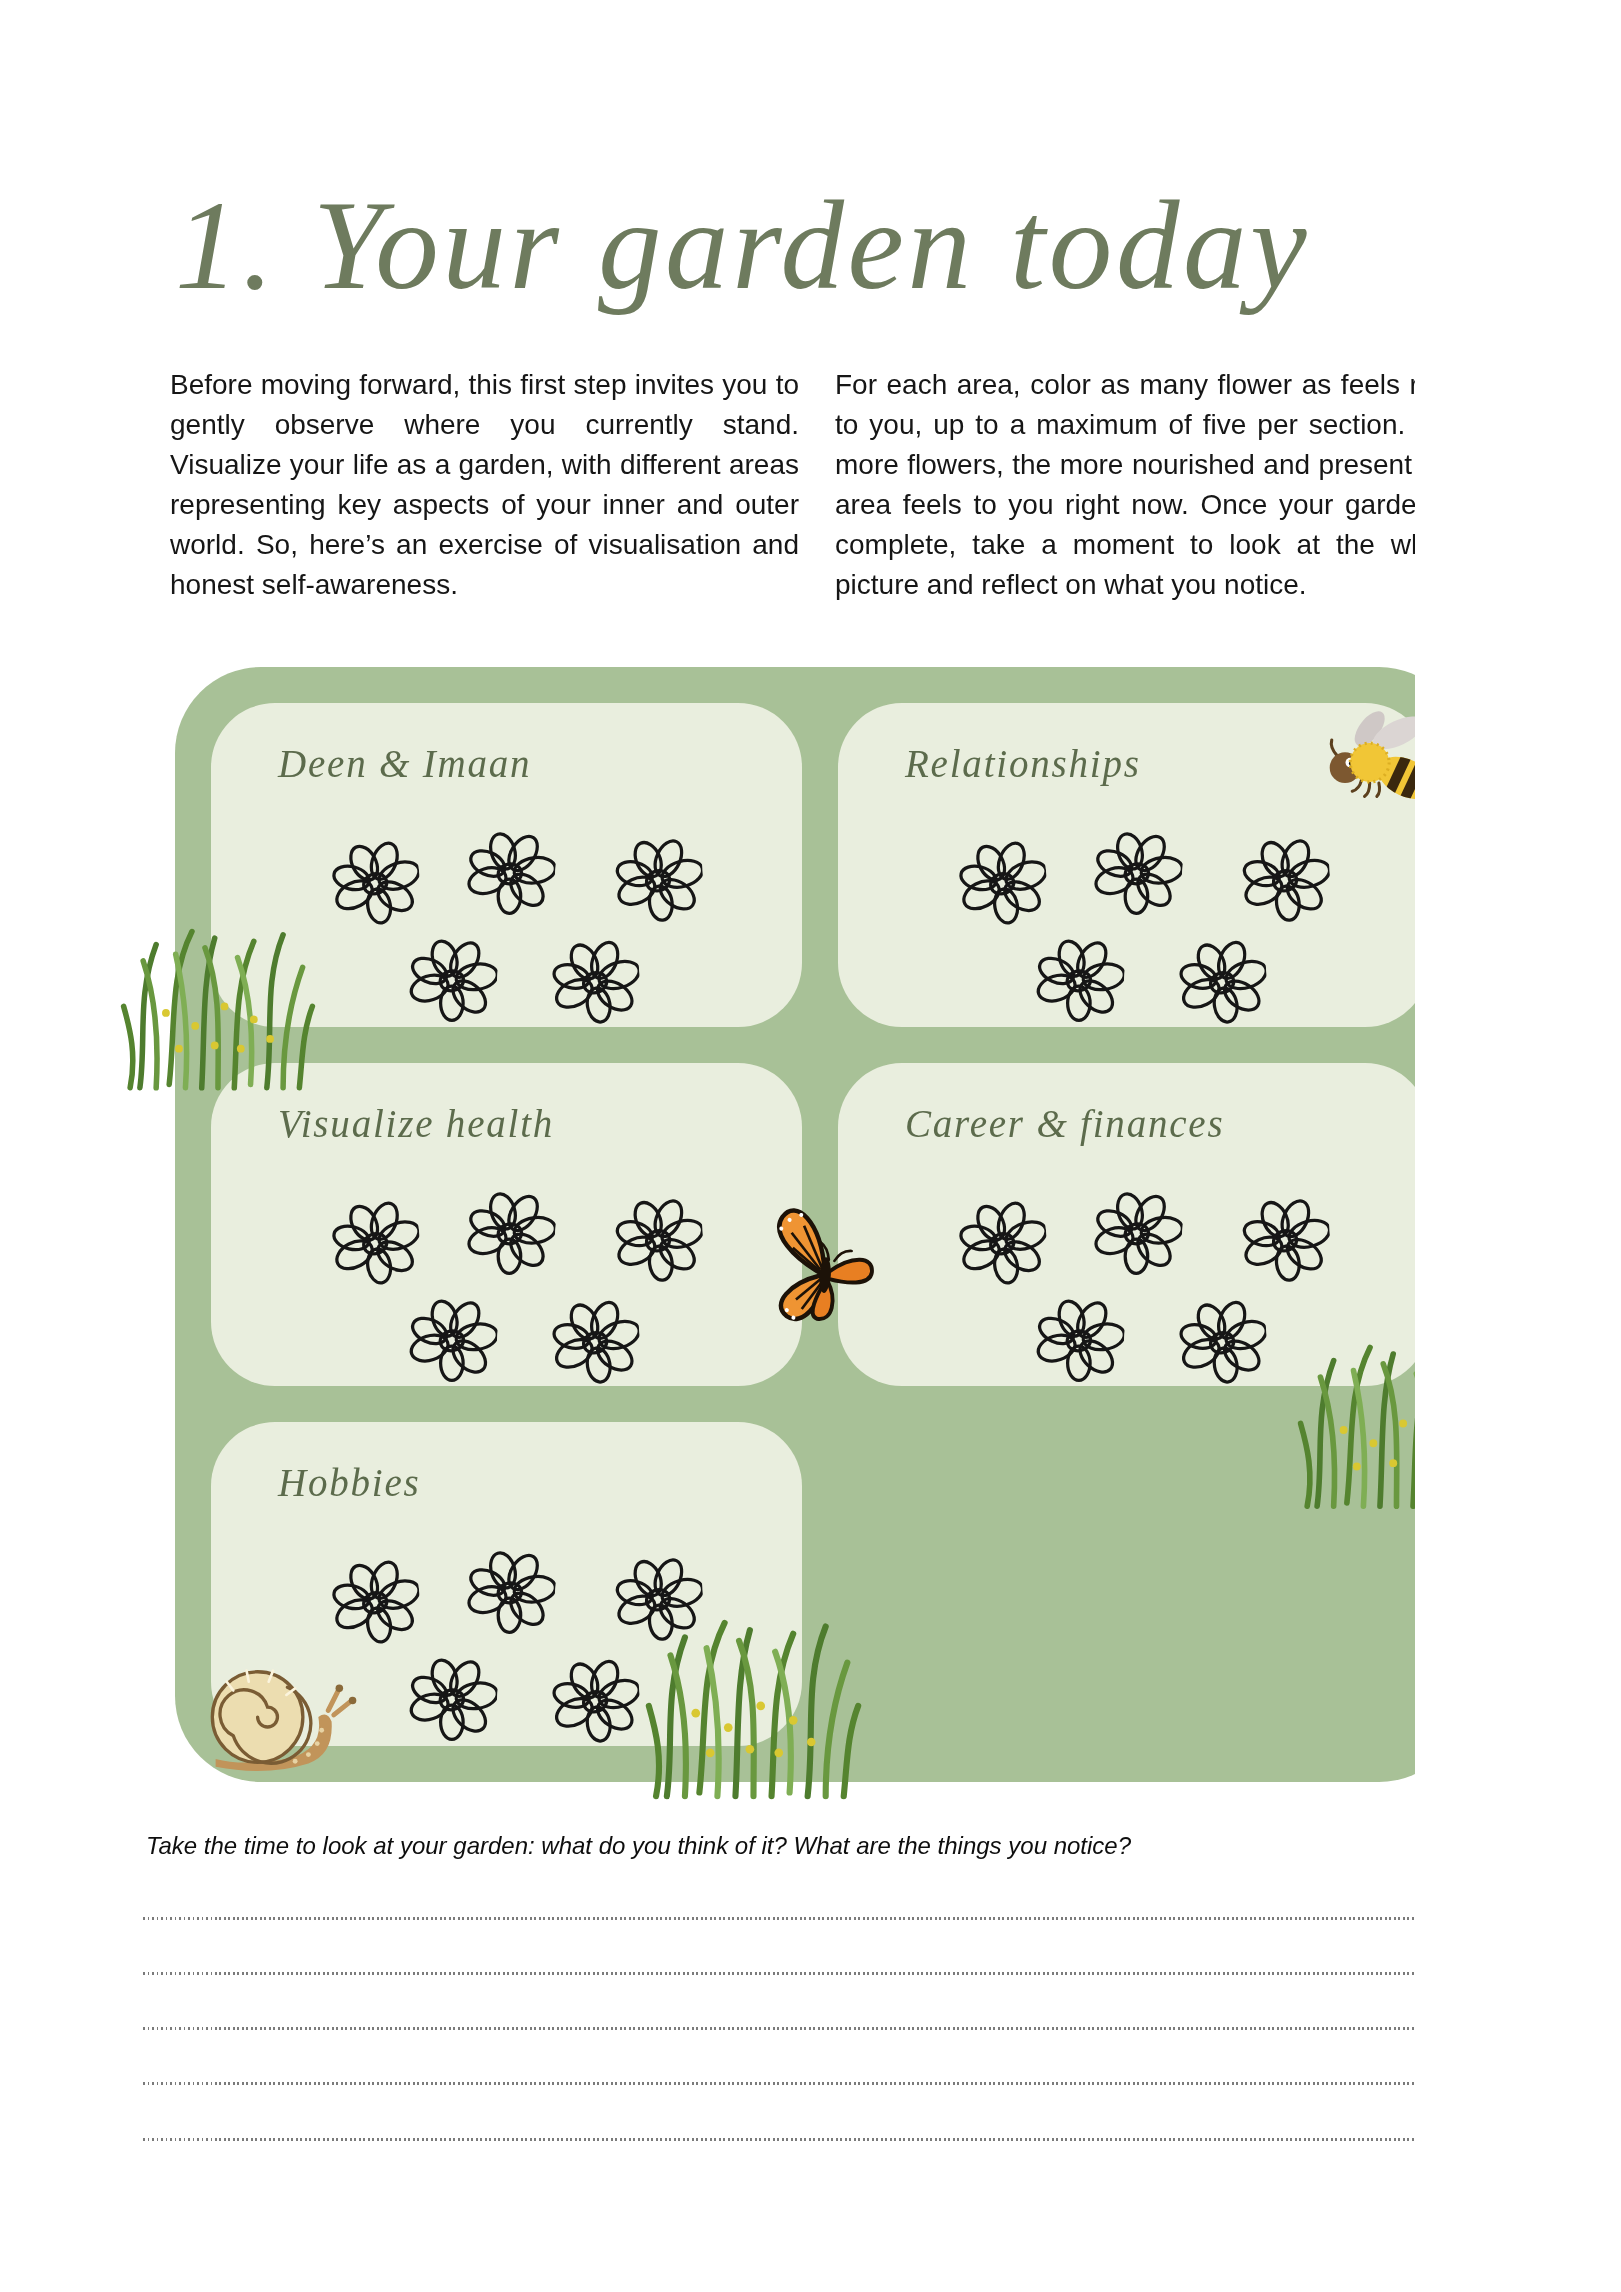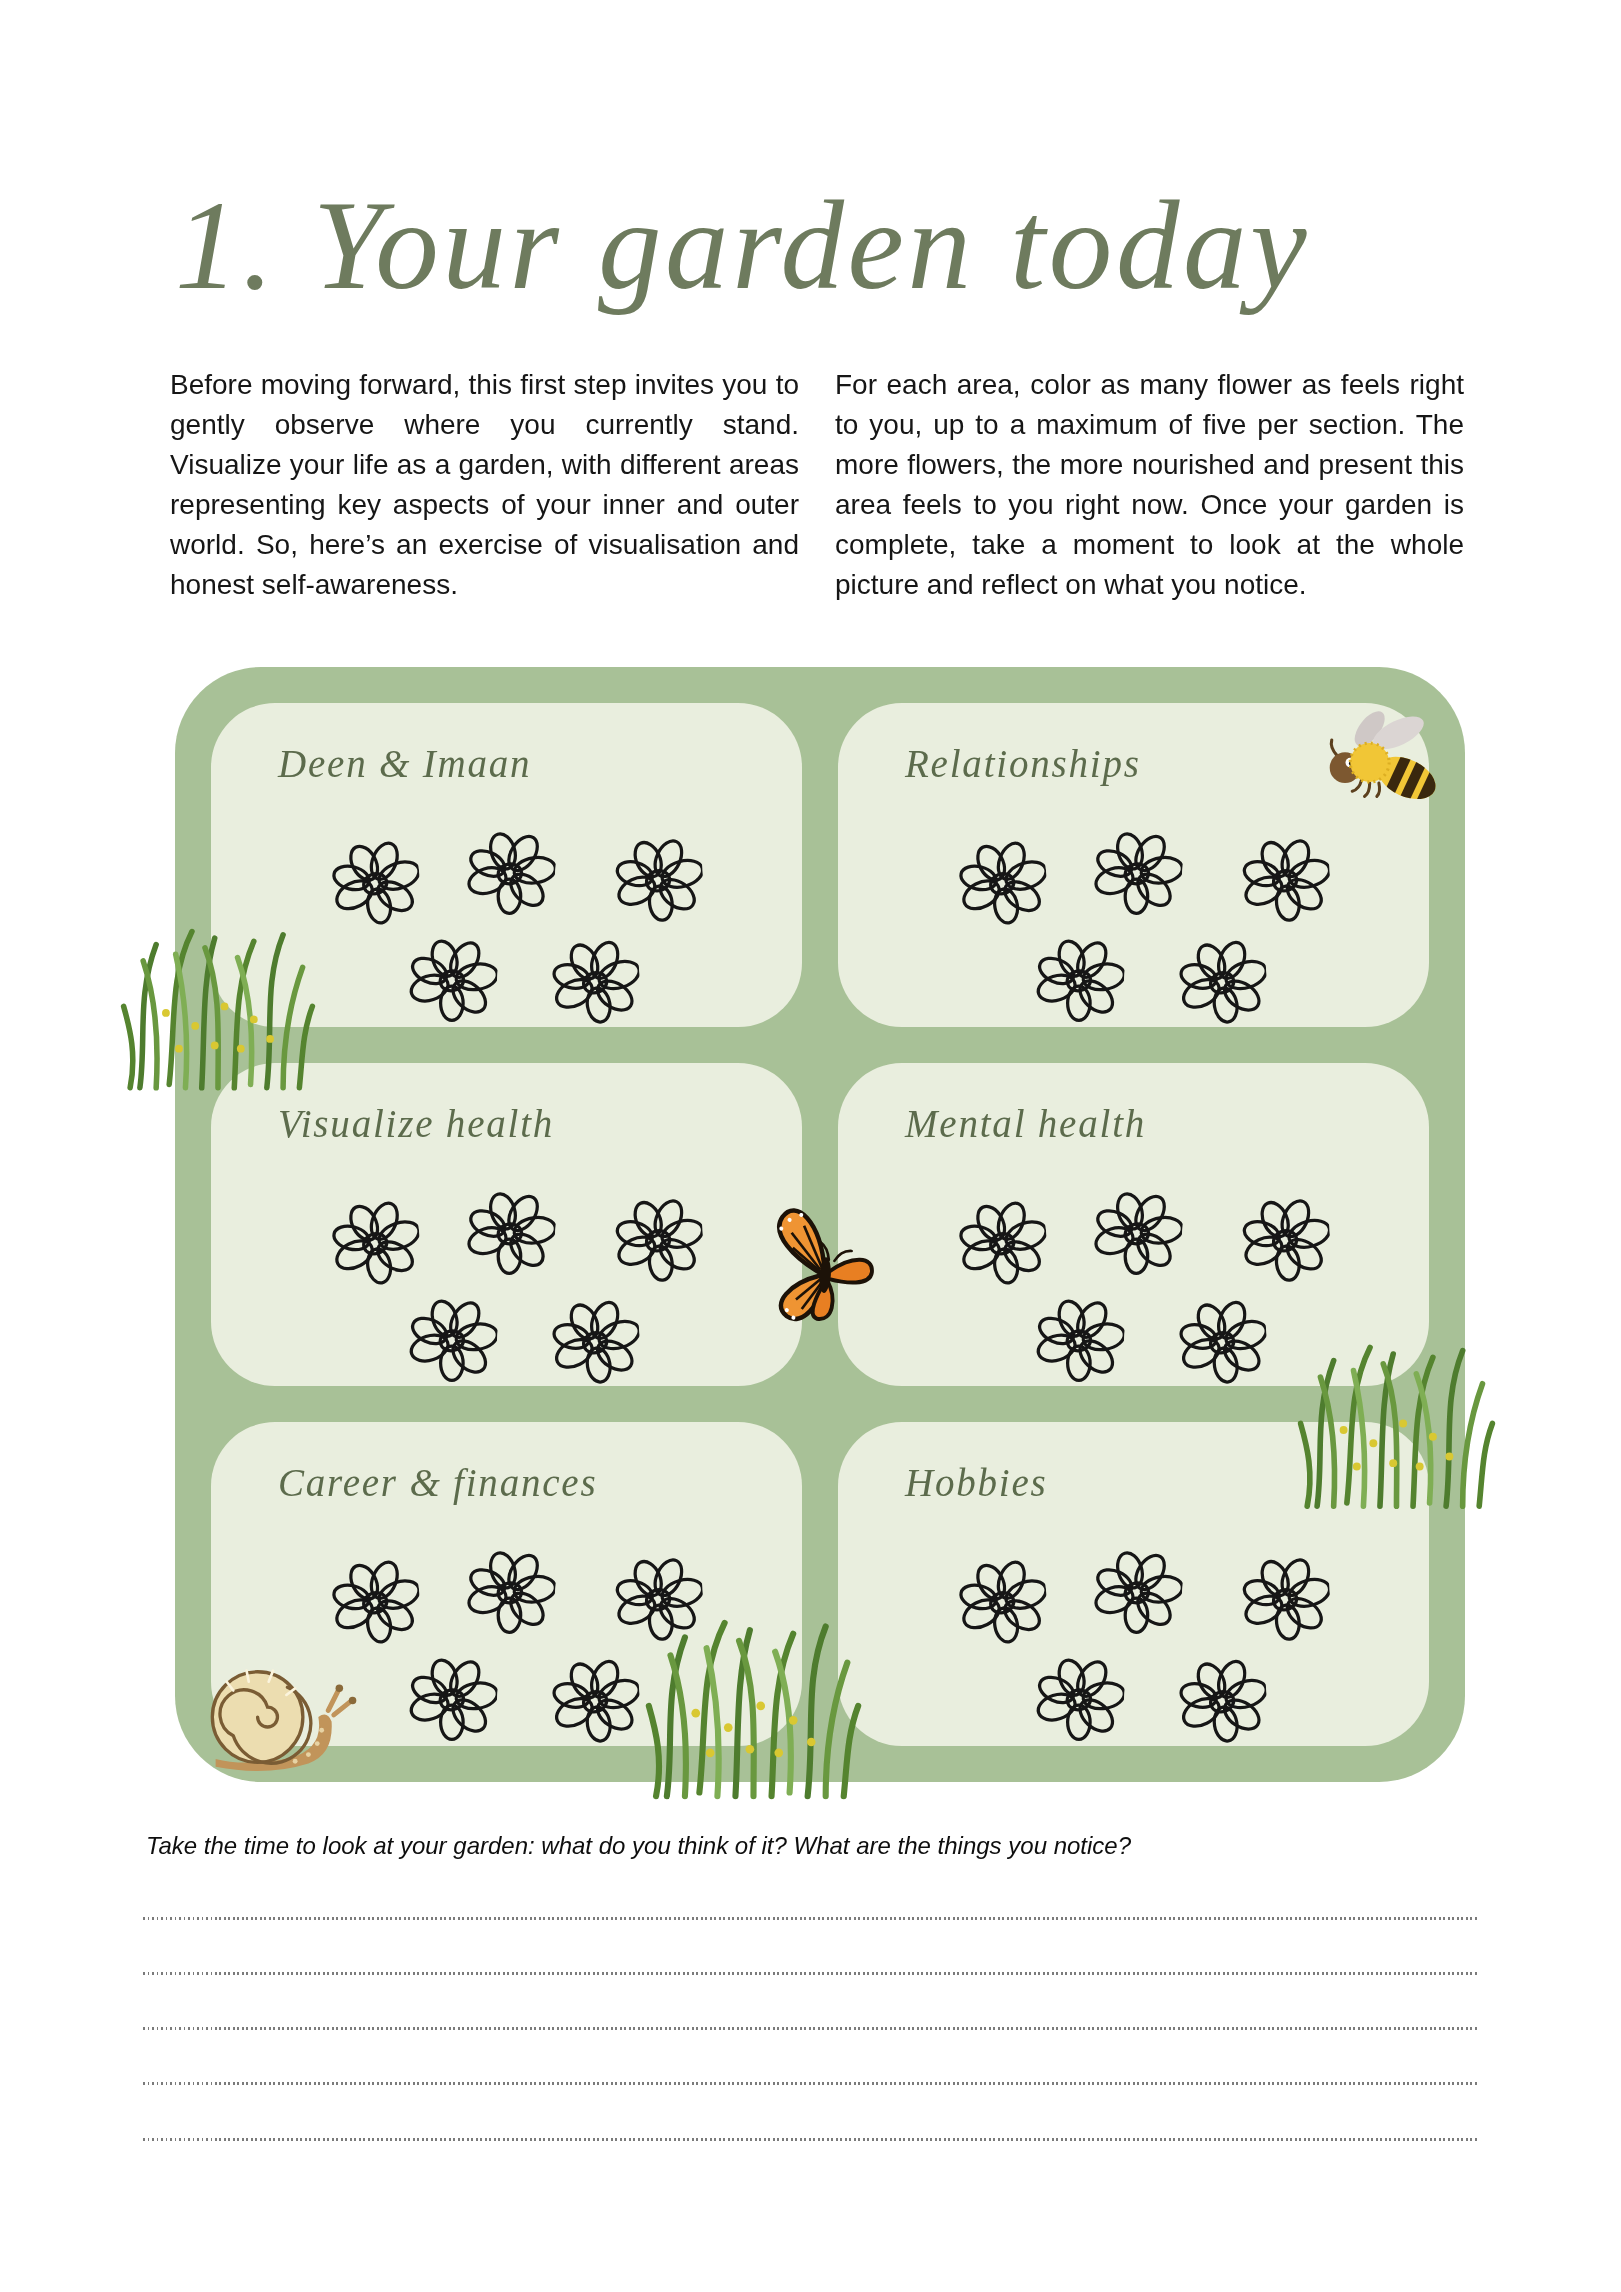--- a/index.html
+++ b/index.html
@@ -1,16 +1,16 @@
 <!DOCTYPE html>
 <html style="font-size:14.3px"><head>
 <meta charset="utf-8">
 <style>
   html,body{margin:0;padding:0;background:#ffffff;}
-  .page{position:relative;width:1621px;height:2293px;background:#ffffff;overflow:hidden;
+  .page{position:relative;width:1415px;height:2293px;background:#ffffff;overflow:hidden;
         font-family:"Liberation Sans",sans-serif;color:#141414;}
 
   
   .title{position:absolute;left:175px;top:166px;width:1299px;margin:0;
          font-family:cursive;font-style:italic;font-weight:500;
          font-size:127px;line-height:1.25;letter-spacing:3.6px;color:#6e7b5e;white-space:nowrap;}
 
   
   .intro{position:absolute;left:170px;top:365px;width:1294px;display:flex;gap:36px;}
   .intro p{margin:0;flex:1 1 0;font-size:28px;line-height:40px;text-align:justify;color:#161616;}
@@ -243,38 +243,20 @@
           <use href="#daisy"></use>
         </svg>
       <svg class="flower fl4" viewBox="0 0 100 100" width="90" height="90">
           <use href="#daisy"></use>
         </svg>
       <svg class="flower fl5" viewBox="0 0 100 100" width="90" height="90">
           <use href="#daisy"></use>
         </svg>
     </section>
 
-    <section class="card">
-      <h2>Mental health</h2>
-      <svg class="flower fl1" viewBox="0 0 100 100" width="90" height="90">
-          <use href="#daisy"></use>
-        </svg>
-      <svg class="flower fl2" viewBox="0 0 100 100" width="90" height="90">
-          <use href="#daisy"></use>
-        </svg>
-      <svg class="flower fl3" viewBox="0 0 100 100" width="90" height="90">
-          <use href="#daisy"></use>
-        </svg>
-      <svg class="flower fl4" viewBox="0 0 100 100" width="90" height="90">
-          <use href="#daisy"></use>
-        </svg>
-      <svg class="flower fl5" viewBox="0 0 100 100" width="90" height="90">
-          <use href="#daisy"></use>
-        </svg>
-    </section>
 
     <section class="card">
       <h2>Career &amp; finances</h2>
       <svg class="flower fl1" viewBox="0 0 100 100" width="90" height="90">
           <use href="#daisy"></use>
         </svg>
       <svg class="flower fl2" viewBox="0 0 100 100" width="90" height="90">
           <use href="#daisy"></use>
         </svg>
       <svg class="flower fl3" viewBox="0 0 100 100" width="90" height="90">

